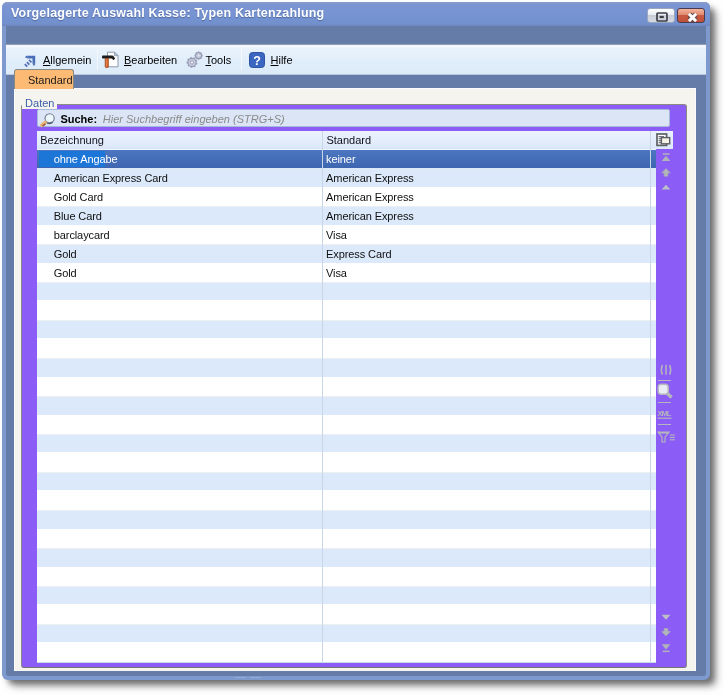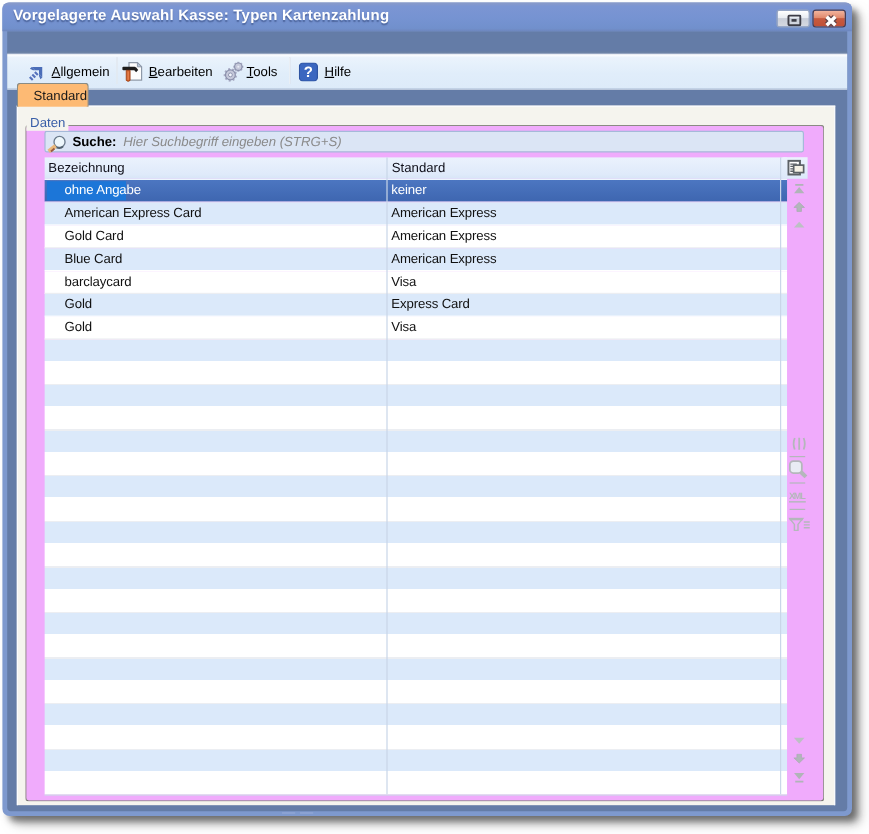--- a/index.html
+++ b/index.html
@@ -36,21 +36,21 @@
 
 
 .page{position:absolute;left:11.8px;top:86.3px;width:682.7px;height:583.2px;background:#F5F4EE;
   border-left:1px solid #fcfdfe;border-top:1px solid #fcfdfe;border-right:1px solid #f8fafc;}
 .tab{position:absolute;left:12.1px;top:67.3px;width:59.5px;height:20px;background:#fdba74;
   border:1px solid #898c85;border-bottom:none;border-radius:3px 3px 0 0;
   font-size:11px;color:#1a1a1a;text-align:right;line-height:20px;z-index:3;}
 
 
 .gbox{position:absolute;left:6.6px;top:14.5px;width:665.2px;height:564px;
-  border:1px solid #8a8b83;border-bottom-color:#75766f;border-radius:3px;background:#f0abfc;}
+  border:1px solid #8a8b83;border-bottom-color:#75766f;border-radius:3px;background:#8b5cf6;}
 .glabel{position:absolute;left:7.3px;top:7.4px;font-size:11px;color:#3A5FA8;background:#F5F4EE;padding:0 3px;}
 
 
 .search{position:absolute;left:14.8px;top:4.5px;width:633.2px;height:17.8px;background:#dbe5f5;
   border:1px solid #a5b9d9;border-radius:2px;}
 
 .search .lbl{position:absolute;left:22.2px;top:2.6px;font-size:11px;font-weight:bold;color:#000;}
 .search .ph{position:absolute;left:64.6px;top:2.6px;font-size:11px;font-style:italic;color:#8a8a8a;}
 
 .tablewrap{position:absolute;left:14.4px;top:26.2px;width:619px;height:532.3px;overflow:hidden;border-bottom:1px solid #ccd9e8;}

